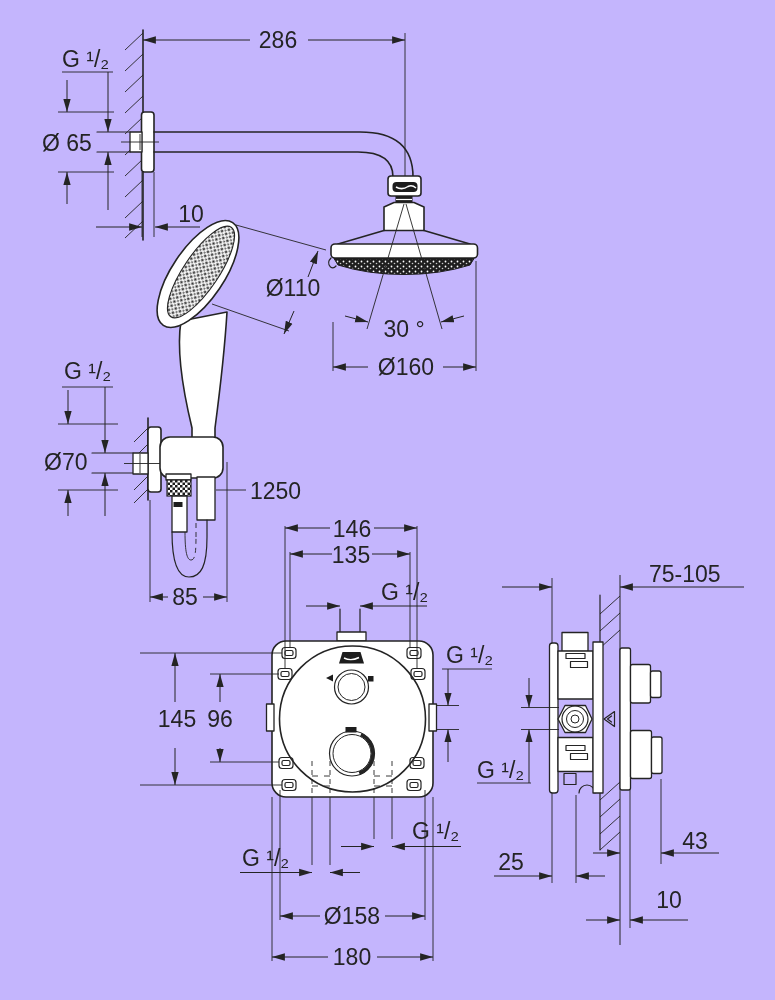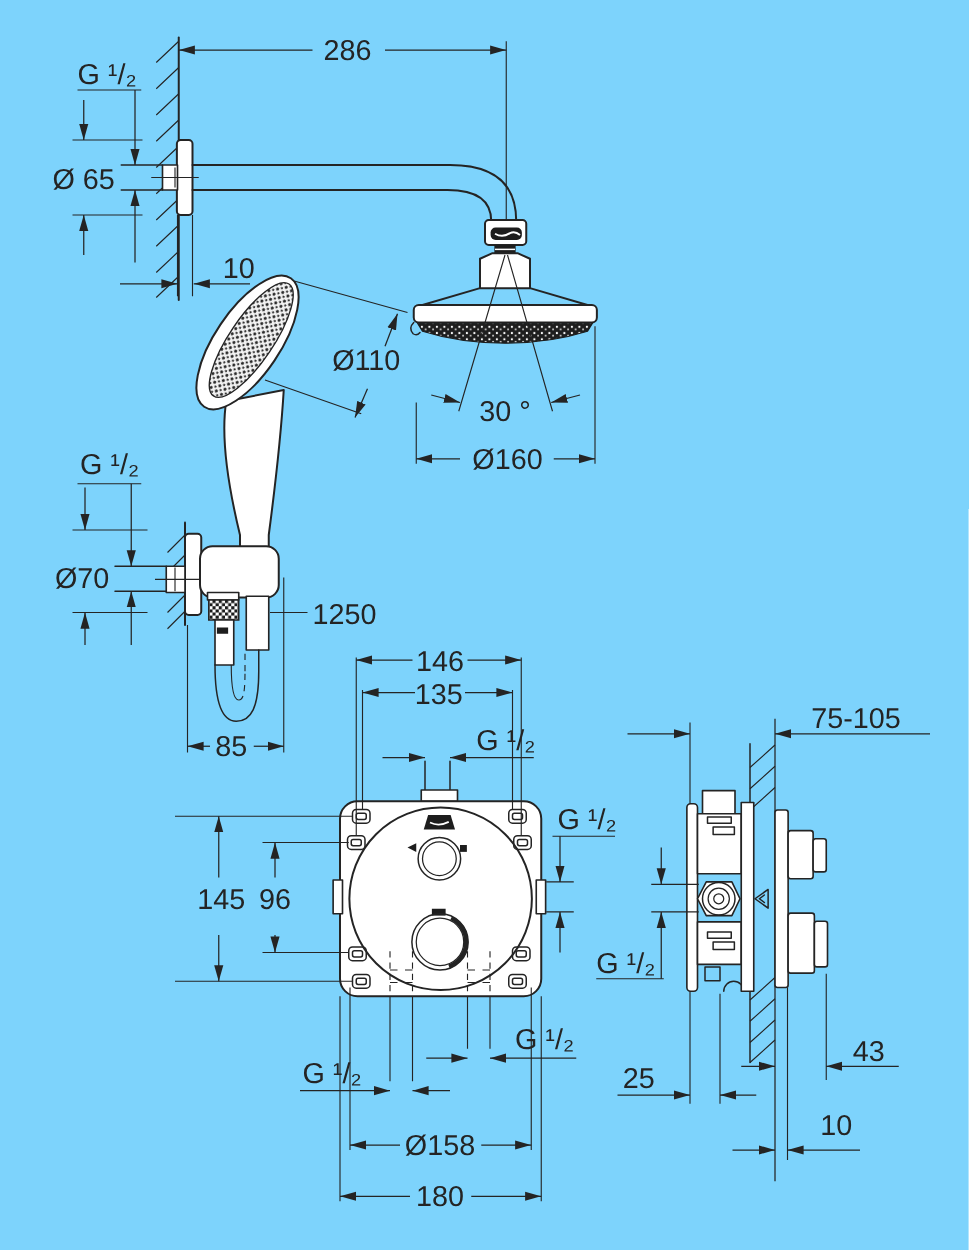--- a/index.html
+++ b/index.html
@@ -1,16 +1,16 @@
 <!DOCTYPE html>
 <html><head>
 <meta charset="utf-8">
 <style>
   html,body{margin:0;padding:0;background:#fff;}
-  .stage{width:775px;height:1000px;position:relative;background:#7dd3fc;overflow:hidden;}
+  .stage{width:775px;height:1000px;position:relative;background:#c4b5fd;overflow:hidden;}
   svg{display:block;}
   text{font-family:"Liberation Sans","DejaVu Sans",sans-serif;font-size:23px;fill:#242424;}
   .ol{fill:none;stroke:#242424;stroke-width:1.6;stroke-linecap:round;stroke-linejoin:round;}
   .ol2{fill:none;stroke:#242424;stroke-width:1.2;stroke-linecap:round;stroke-linejoin:round;}
   .olw{fill:#ffffff;stroke:#242424;stroke-width:1.6;stroke-linejoin:round;}
   .olw2{fill:#ffffff;stroke:#242424;stroke-width:1.3;stroke-linejoin:round;}
   .dim{fill:none;stroke:#242424;stroke-width:1;}
   .ext{fill:none;stroke:#242424;stroke-width:0.9;}
   .hatch{fill:none;stroke:#242424;stroke-width:0.9;}
   .dk{fill:#1d1d1d;stroke:none;}

